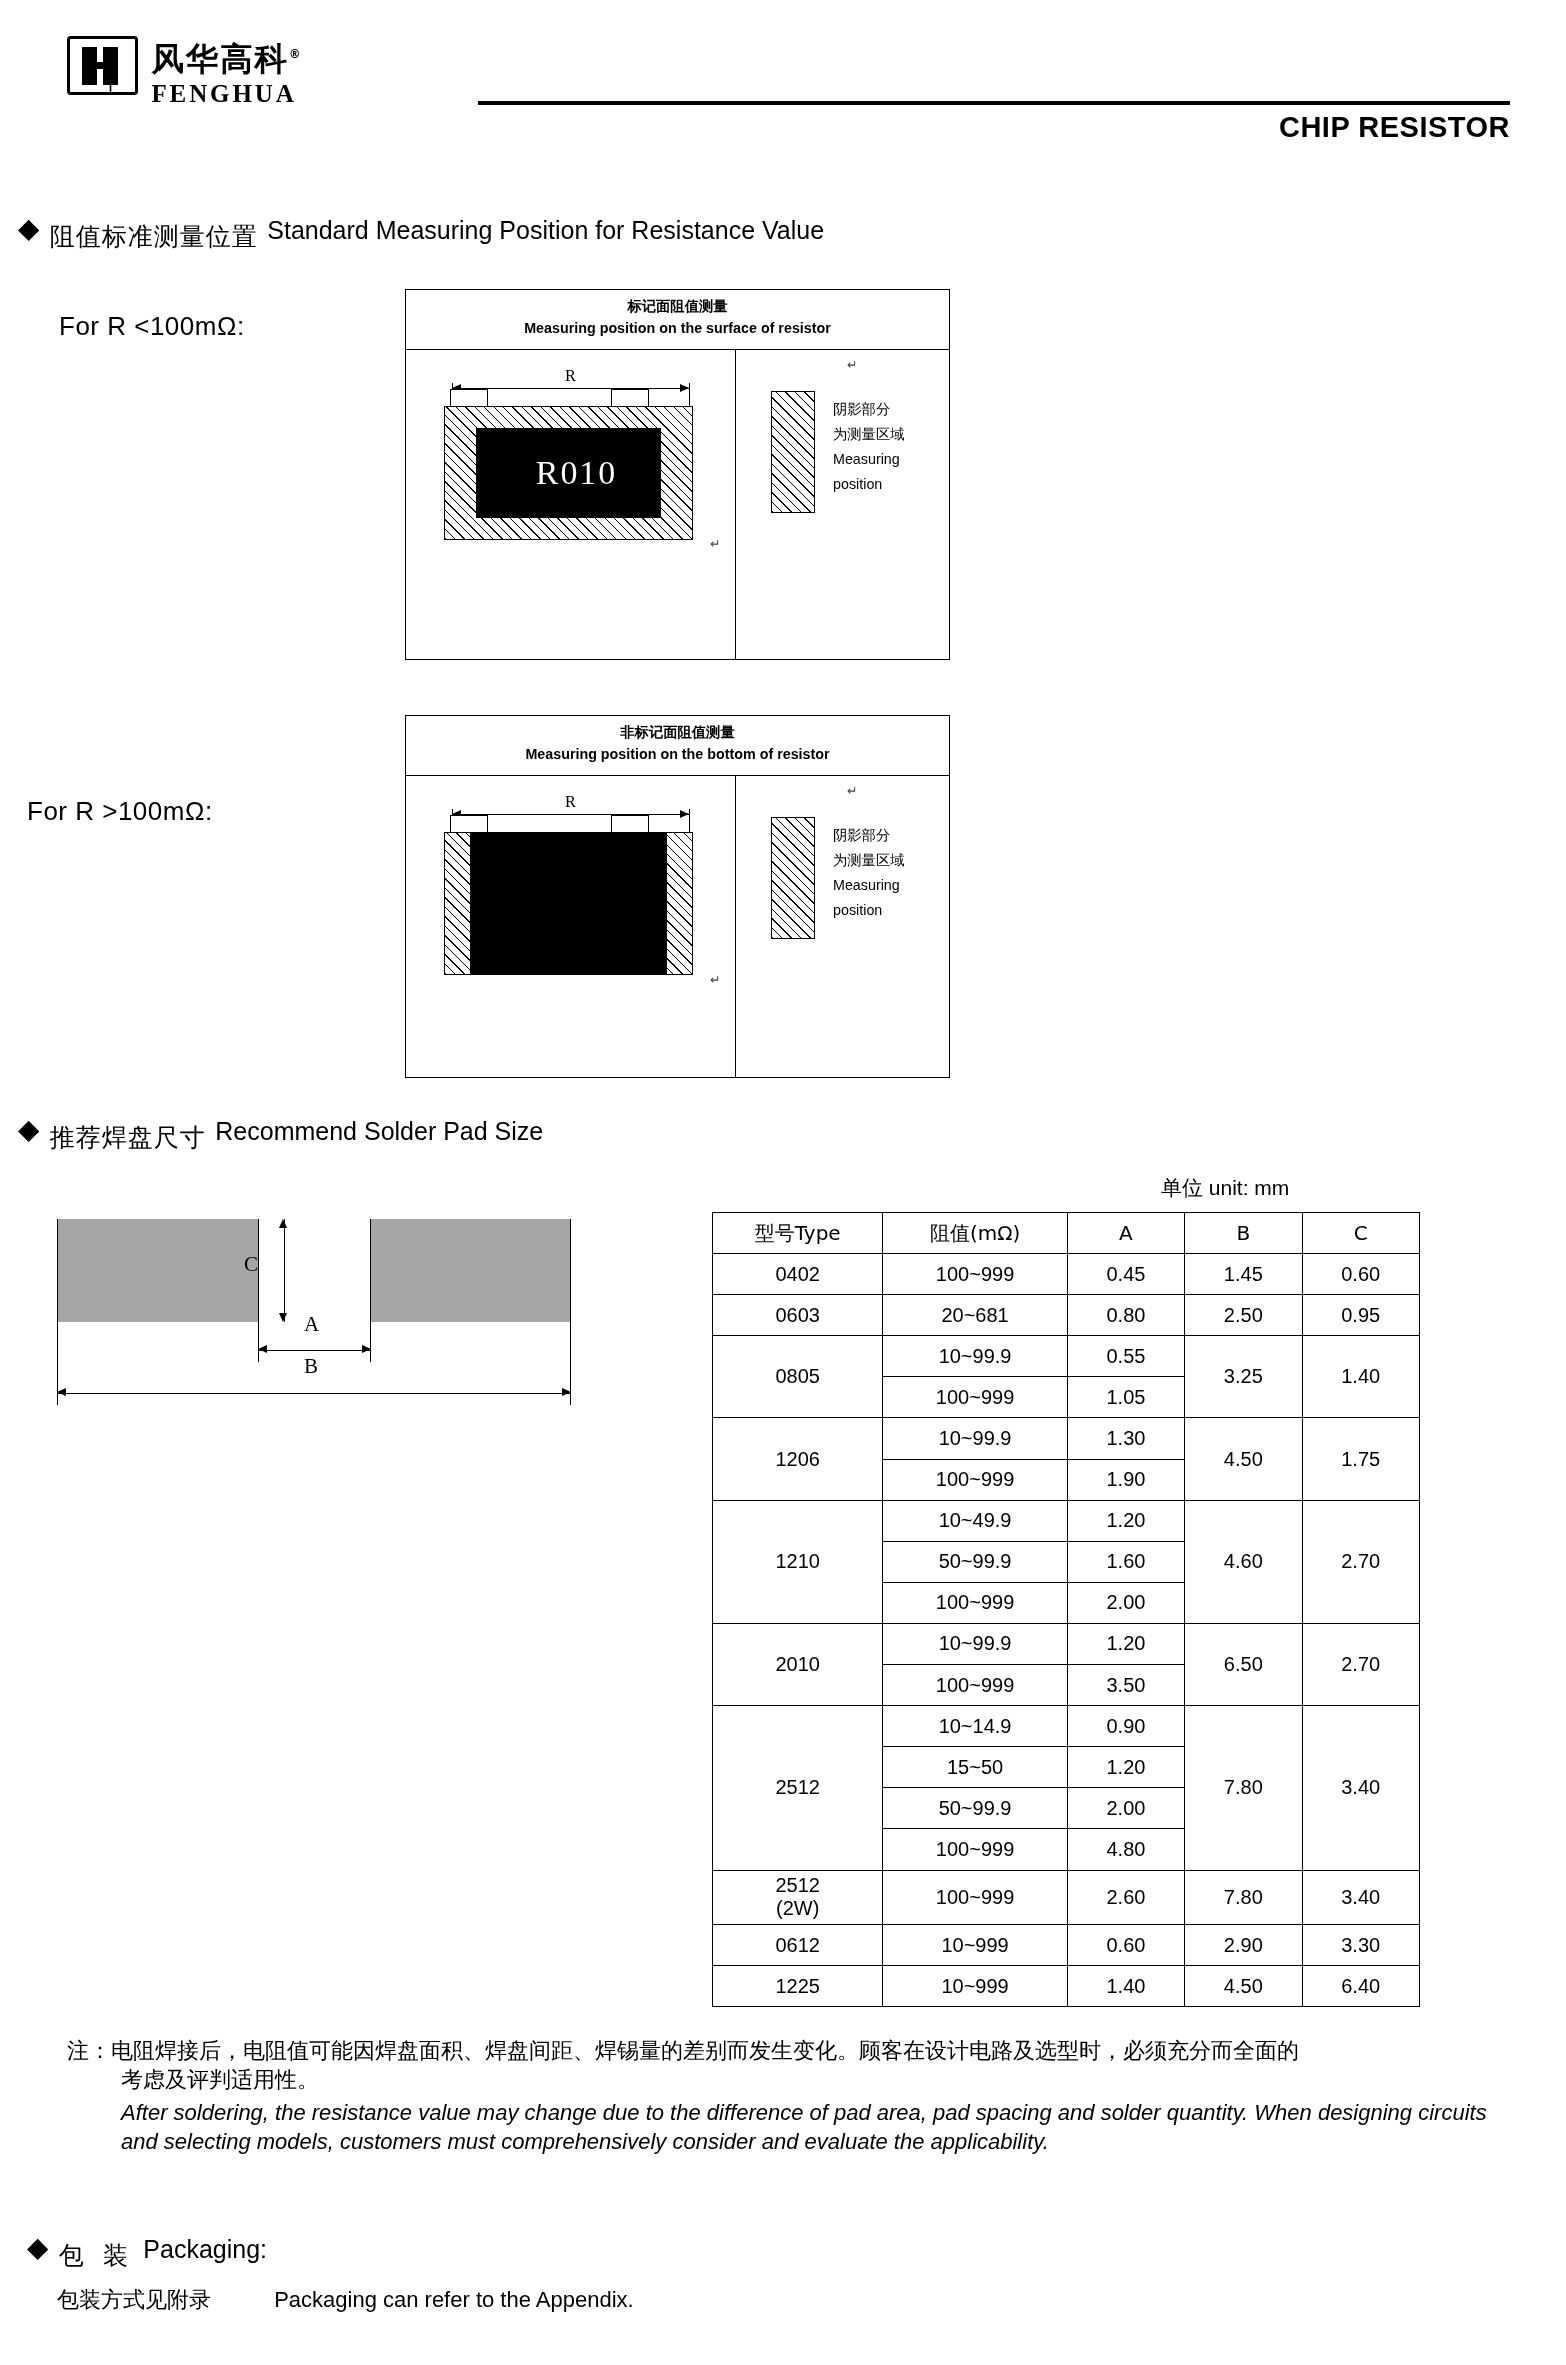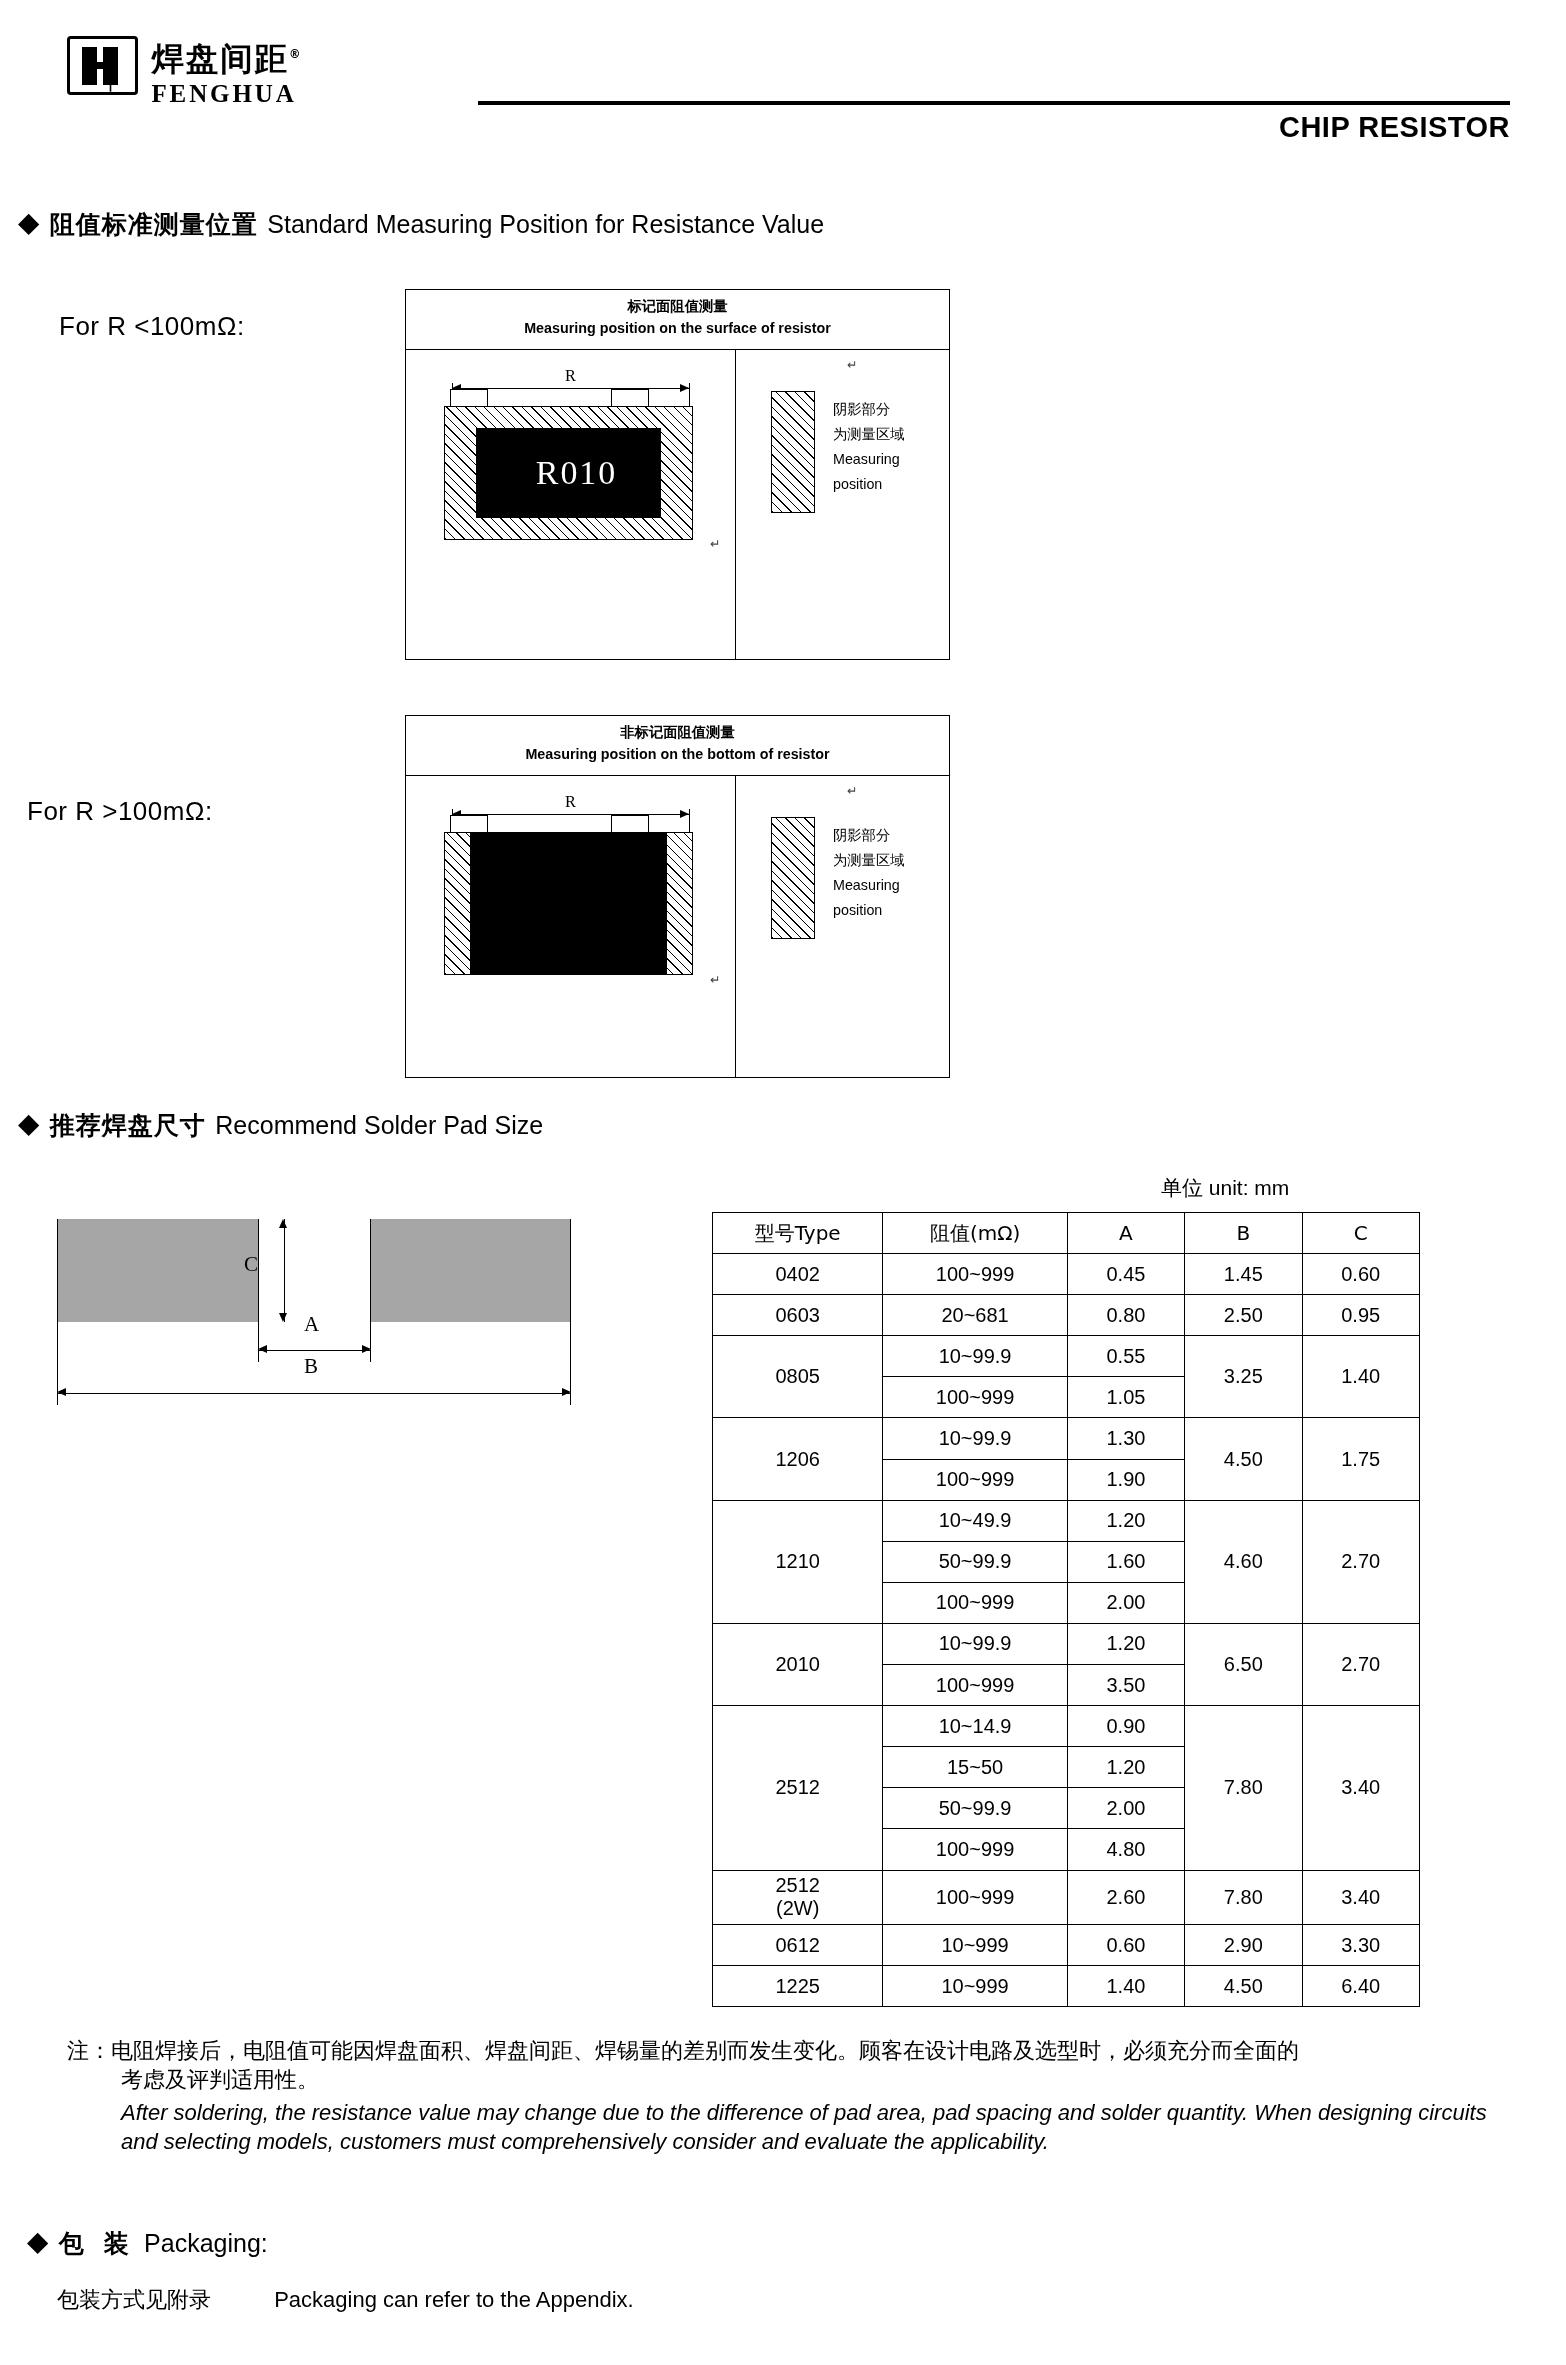--- a/index.html
+++ b/index.html
@@ -125,23 +125,24 @@
   .diamond {
     width: 15.3px;
     height: 15.3px;
     background: #000;
     transform: rotate(45deg);
     margin-right: 13.4px;
     flex: 0 0 auto;
   }
   .section-head .cn {
     font-family: "DejaVu Sans", sans-serif;
-    font-weight: 700;
+    font-weight: 400;
     font-size: 25px;
     letter-spacing: 1px;
+    margin-top: 12px;
   }
   .section-head .en {
     font-size: 25px;
     font-weight: 500;
     margin-left: 9.6px;
   }
 
   #sec-measuring { top: 208px; left: 21px; }
   #sec-padsize   { top: 1109px; left: 21px; }
   #sec-packaging { top: 2227px; left: 30px; }
@@ -426,21 +427,21 @@
 <body>
 
 <div class="page">
 
   <div class="header">
     <div class="logo-block">
       <div class="logo-mark">
         <div class="logo-bar"></div>
       </div>
       <div class="logo-text">
-        <div class="logo-cn"><span>焊盘间距</span><span class="logo-reg">®</span></div>
+        <div class="logo-cn"><span>风华高科</span><span class="logo-reg">®</span></div>
         <div class="logo-en">FENGHUA</div>
       </div>
     </div>
     <div class="header-rule"></div>
     <div class="header-title">CHIP RESISTOR</div>
   </div>
 
   <div class="section-head" id="sec-measuring">
     <span class="diamond"></span>
     <span class="cn">阻值标准测量位置</span>

